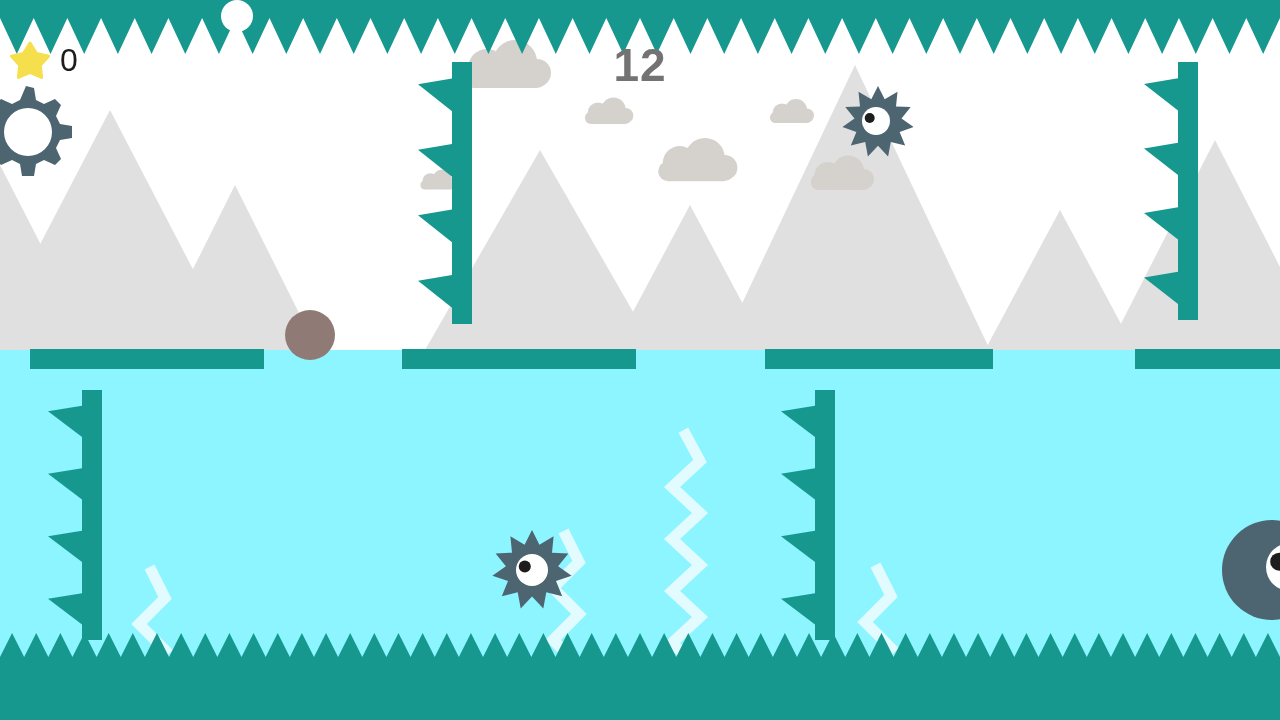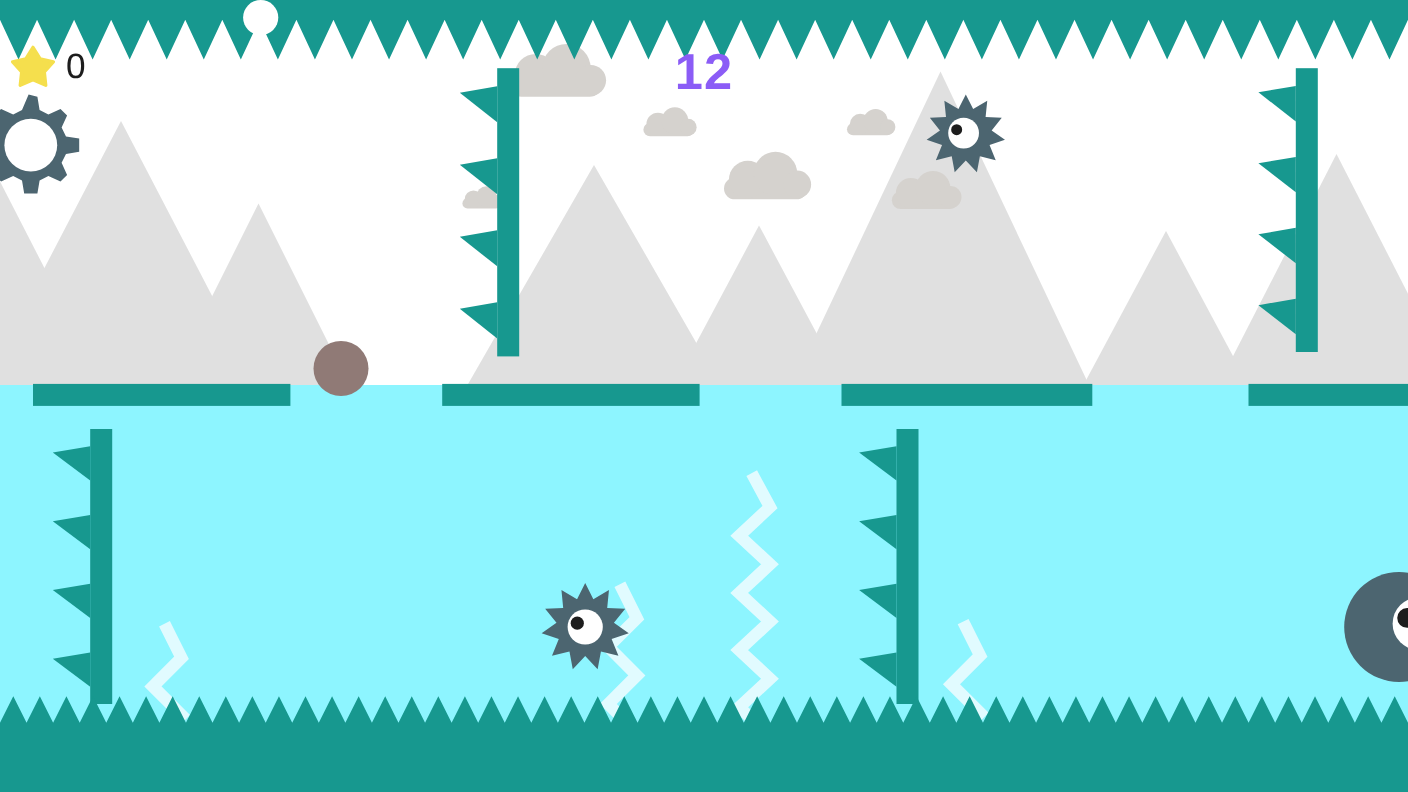--- a/index.html
+++ b/index.html
@@ -39,21 +39,21 @@
   }
   #hud-center-score {
     position: absolute;
     left: 0;
     top: 42px;
     width: 1280px;
     text-align: center;
     font-family: "Liberation Sans", sans-serif;
     font-size: 46px;
     font-weight: 700;
-    color: #8b5cf6;
+    color: #737373;
     letter-spacing: 1px;
     z-index: 40;
     line-height: 1;
   }
   #gear-btn {
     position: absolute;
     left: -28px;
     top: 78px;
     width: 108px;
     height: 108px;

